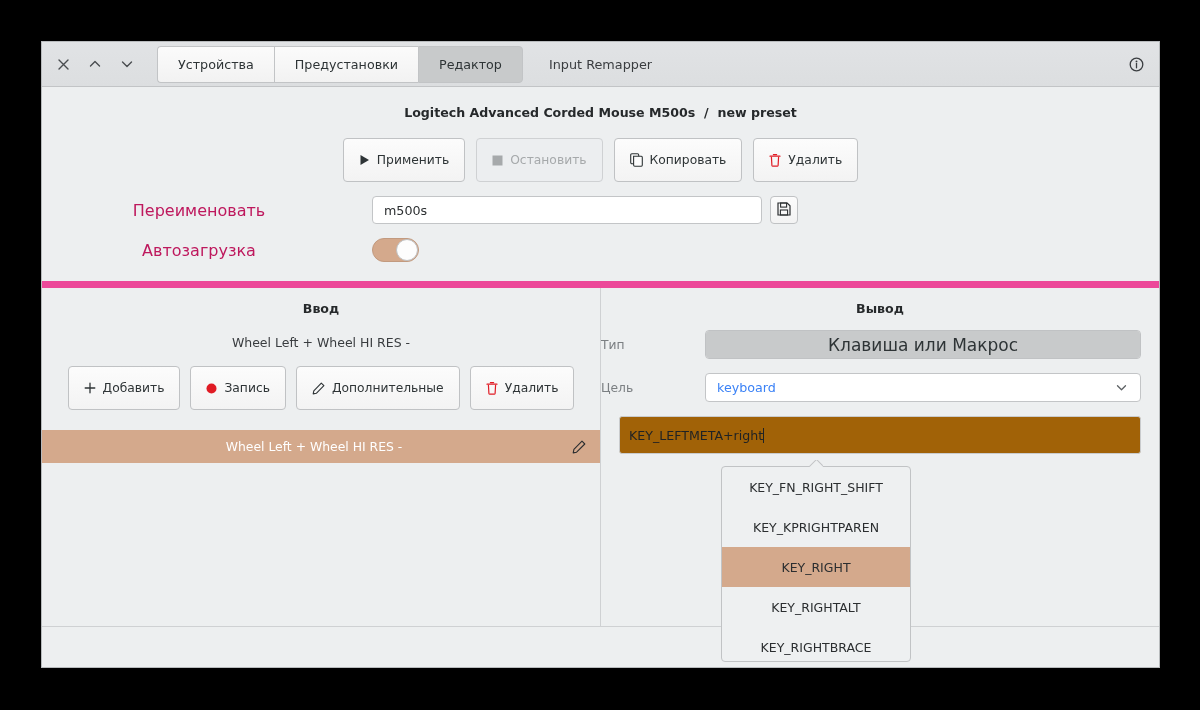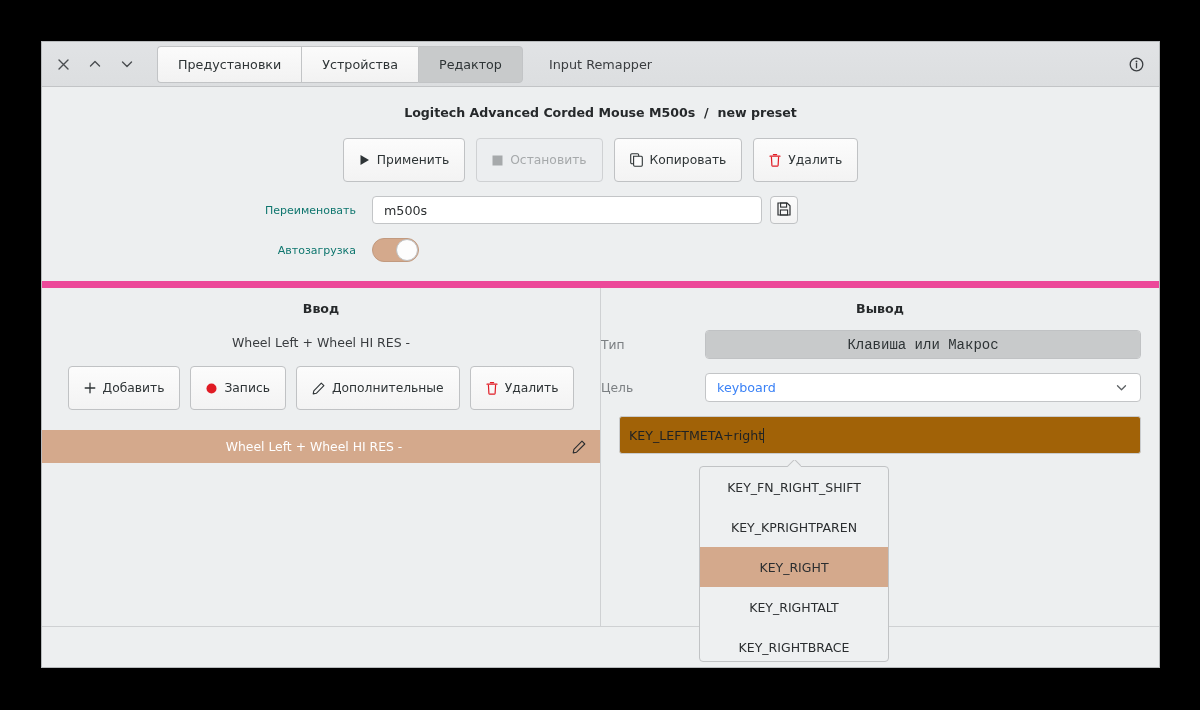--- a/index.html
+++ b/index.html
@@ -130,24 +130,24 @@
   .btn svg { display: block; flex: none; }
 
   .form-row {
     display: flex;
     align-items: center;
     margin-top: 14px;
     padding-left: 0;
   }
   .form-label {
     width: 330px;
-    text-align: right;
+    text-align: center;
     padding-right: 16px;
-    font-size: 11px;
-    color: #0f766e;
+    font-size: 16px;
+    color: #be185d;
   }
   .txt-input {
     width: 390px;
     height: 28px;
     background: #ffffff;
     border: 1px solid #c3c5c7;
     border-radius: 4px;
     display: flex;
     align-items: center;
     padding: 0 11px;
@@ -254,25 +254,24 @@
     flex: 1;
     display: flex;
     height: 29px;
     border-radius: 4px;
     overflow: hidden;
     border: 1px solid #c0c2c4;
   }
   .seg-item {
     flex: 1;
     display: flex; align-items: center; justify-content: center;
-    font-size: 14px;
+    font-size: 17px;
     color: #2e3436;
     background: linear-gradient(to bottom, #fcfcfc, #f3f3f3);
     cursor: pointer;
-    font-family: Liberation Mono, monospace;
   }
   .seg-item.active {
     background: #c8cacb;
   }
   .seg-item + .seg-item { border-left: 1px solid #c0c2c4; }
 
   .select {
     flex: 1;
     height: 29px;
     background: #ffffff;
@@ -307,21 +306,21 @@
     width: 1px;
     height: 15px;
     background: #1f2224;
     vertical-align: -3px;
     margin-left: 0px;
   }
 
   
   .ac-wrap {
     position: absolute;
-    left: 657px;
+    left: 679px;
     top: 424px;
     width: 190px;
   }
   .ac-arrow {
     position: absolute;
     top: -6px;
     left: 50%;
     margin-left: -7px;
     width: 14px; height: 7px;
     overflow: hidden;
@@ -379,22 +378,22 @@
           </svg>
       </div>
       <div class="win-btn">
         <svg width="14" height="14" viewBox="0 0 14 14">
             <path d="M2.5 5 L7 9.5 L11.5 5" stroke="currentColor" stroke-width="1.4" fill="none" stroke-linecap="round" stroke-linejoin="round"></path>
           </svg>
       </div>
     </div>
 
     <div class="tabs">
+      <div class="tab">Устройства</div>
       <div class="tab">Предустановки</div>
-      <div class="tab">Устройства</div>
       <div class="tab active">Редактор</div>
     </div>
 
     <div class="app-title">Input Remapper</div>
 
     <div class="hdr-right">
       <div class="icon-btn">
         <svg width="17" height="17" viewBox="0 0 17 17">
           <circle cx="8.5" cy="8.5" r="6.3" stroke="currentColor" stroke-width="1.3" fill="none"></circle>
           <circle cx="8.5" cy="5.4" r="0.95" fill="currentColor"></circle>

